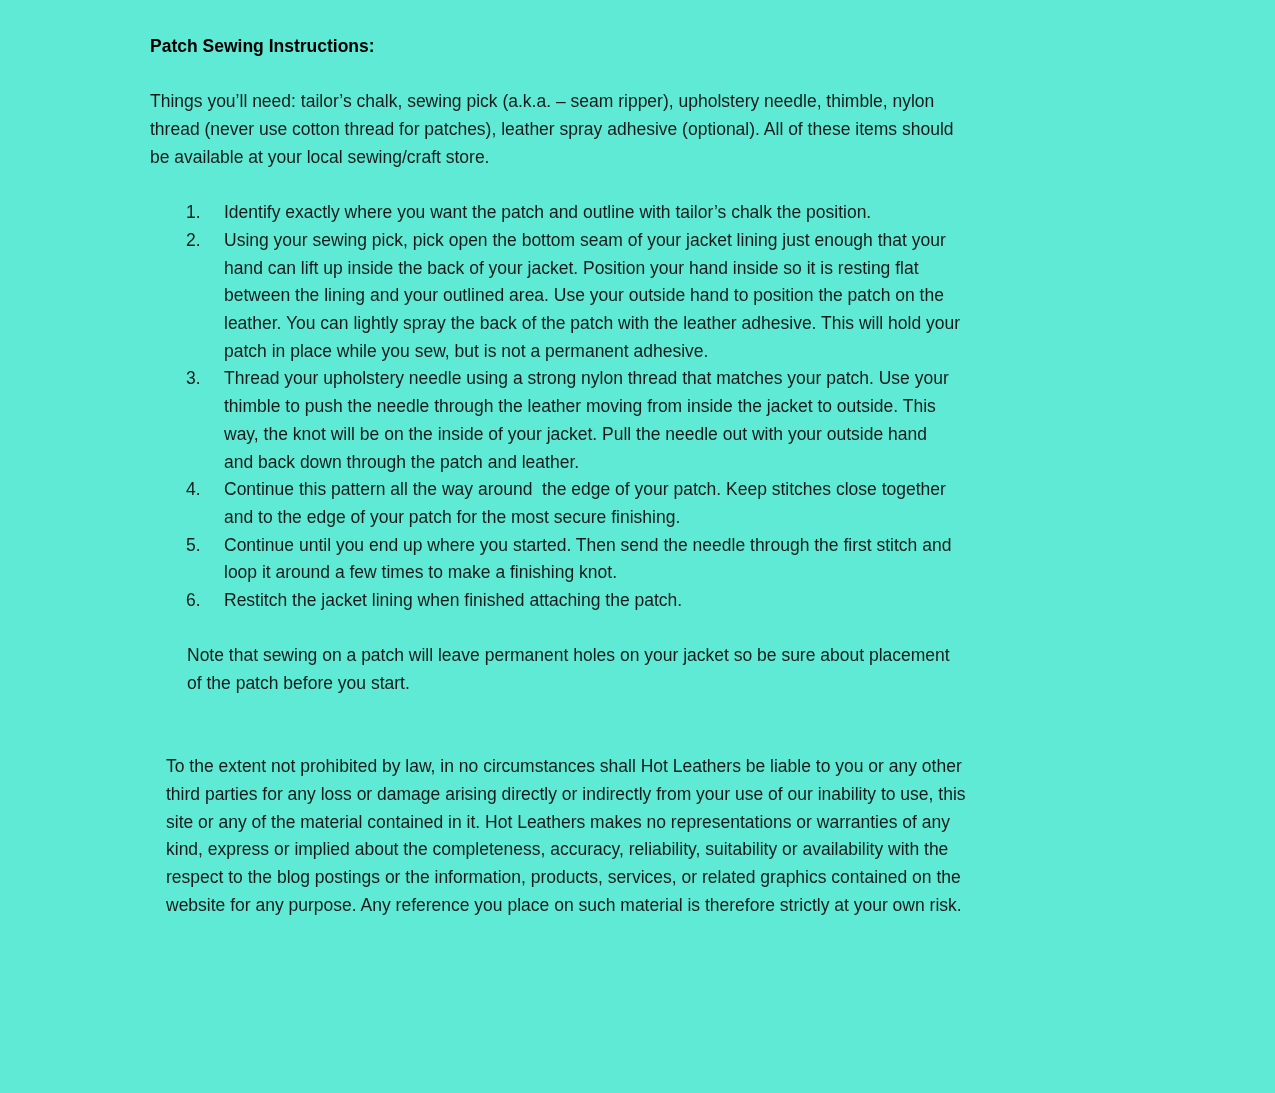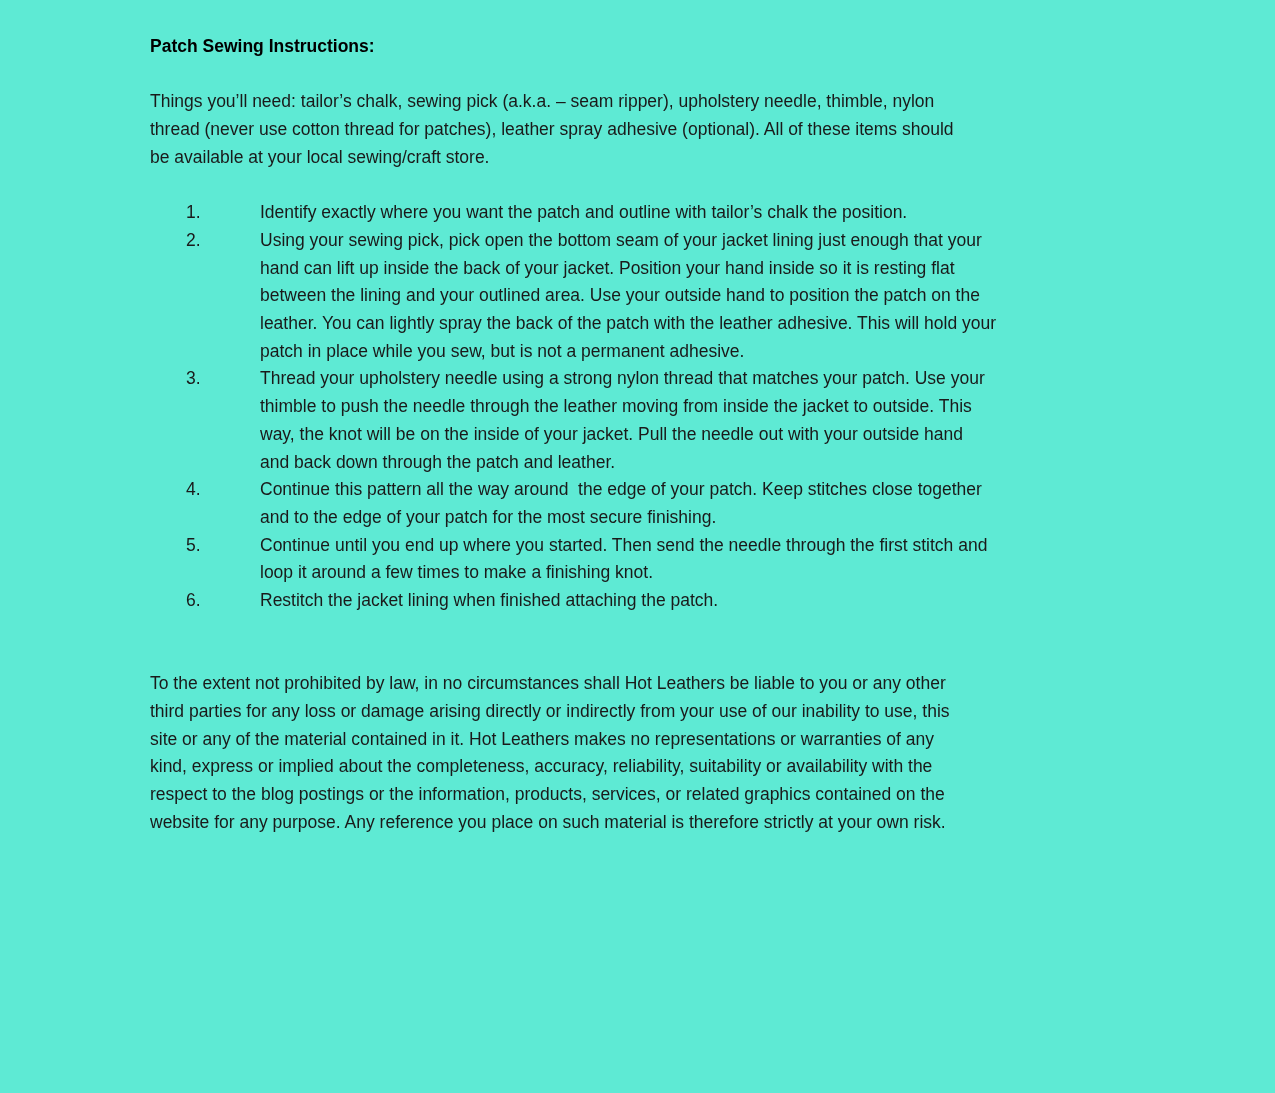--- a/index.html
+++ b/index.html
@@ -42,31 +42,30 @@
   .steps li {
     display: grid;
     grid-template-columns: 38px 1fr;
     margin-left: 36px;
   }
   .step-num {
     text-align: left;
   }
   .step-text {
     white-space: pre-wrap;
-    margin-left: 36px;
   }
   .note-block {
     margin: 0 0 55.4px 37px;
   }
   .note-block p {
     margin: 0;
     white-space: pre-wrap;
   }
   .disclaimer {
-    margin: 0;
+    margin: 16px;
     white-space: pre-wrap;
   }
 </style>
 </head>
 <body>
 
 <div class="page">
   <div class="content">
 
     <h1 class="doc-title">Patch Sewing Instructions:</h1>
@@ -106,20 +105,22 @@
         <span class="step-text">Continue until you end up where you started. Then send the needle through the first stitch and
 loop it around a few times to make a finishing knot.</span>
       </li>
       <li>
         <span class="step-num">6.</span>
         <span class="step-text">Restitch the jacket lining when finished attaching the patch.</span>
       </li>
     </ol>
 
     <div class="note-block">
+      <p>Note that sewing on a patch will leave permanent holes on your jacket so be sure about placement
+of the patch before you start.</p>
     </div>
 
     <p class="disclaimer">To the extent not prohibited by law, in no circumstances shall Hot Leathers be liable to you or any other
 third parties for any loss or damage arising directly or indirectly from your use of our inability to use, this
 site or any of the material contained in it. Hot Leathers makes no representations or warranties of any
 kind, express or implied about the completeness, accuracy, reliability, suitability or availability with the
 respect to the blog postings or the information, products, services, or related graphics contained on the
 website for any purpose. Any reference you place on such material is therefore strictly at your own risk.</p>
 
   </div>

